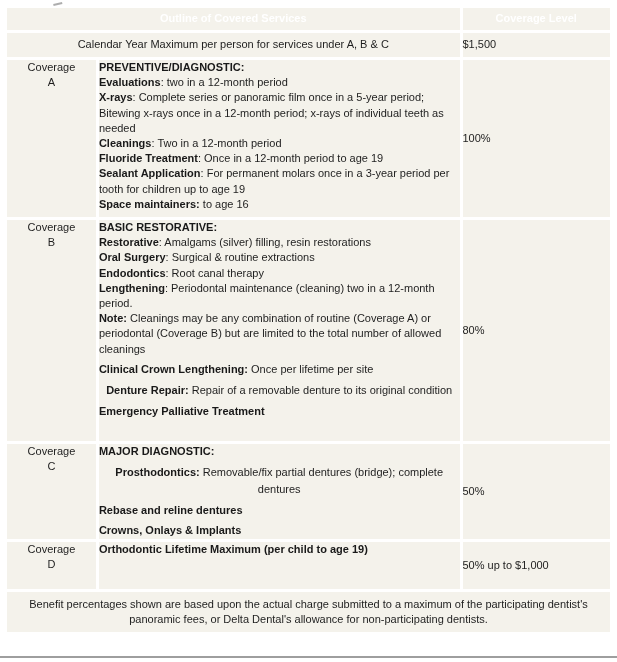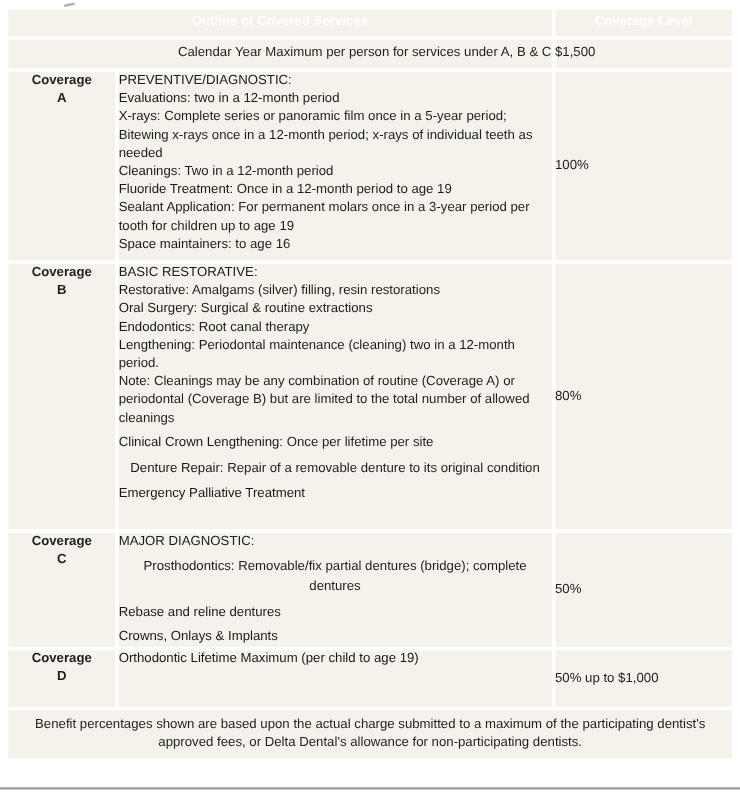--- a/index.html
+++ b/index.html
@@ -43,53 +43,53 @@
   th.head {
     background: #547b33;
     color: #ffffff;
     font-size: 12.5px;
     font-weight: 700;
     text-align: center;
     height: 22px;
     vertical-align: middle;
   }
   td.sum-label {
-    text-align: right;
+    text-align: center;
     vertical-align: middle;
     font-size: 11.5px;
   }
   td.sum-value, td.value-cell {
     text-align: left;
     vertical-align: middle;
     font-size: 11.5px;
   }
   tr.row-sum1 td { height: 24px; }
   tr.row-sum2 td { height: 21px; }
   tr.row-a td { height: 157px; }
   tr.row-b td { height: 221px; }
   tr.row-c td { height: 95px; }
   tr.row-d td { height: 47px; }
   td.label-cell {
     vertical-align: top;
     text-align: center;
-    font-weight: 700;
+    font-weight: 400;
     padding-top: 7px;
     font-size: 11.5px;
     line-height: 16px;
   }
   td.desc-cell {
     vertical-align: top;
     padding: 6px 4px 4px 8px;
   }
   td.desc-cell p.item {
     margin: 0;
   }
   td.desc-cell p.item.spaced { margin-top: 5px; }
   td.desc-cell p.item.loose { line-height: 17px; text-align: center; }
-  td.desc-cell b { font-weight: 400; color: #191919; }
+  td.desc-cell b { font-weight: 700; color: #191919; }
   td.footnote-cell {
     height: 40px;
     text-align: center;
     vertical-align: middle;
     font-size: 10.5px;
     line-height: 14px;
     padding: 4px 8px;
   }
   .bottom-line {
     position: absolute;
@@ -180,19 +180,19 @@
         <div>Coverage</div>
         <div>D</div>
       </td>
       <td class="desc-cell">
             <p class="item"><b>Orthodontic Lifetime Maximum (per child to age 19)</b></p>
           </td>
       <td class="value-cell">50% up to $1,000</td>
     </tr>
 
     <tr>
-      <td class="footnote-cell" colspan="3">Benefit percentages shown are based upon the actual charge submitted to a maximum of the participating dentist's approved fees, or Delta Dental's allowance for non-participating dentists.</td>
+      <td class="footnote-cell" colspan="3">Benefit percentages shown are based upon the actual charge submitted to a maximum of the participating dentist's panoramic fees, or Delta Dental's allowance for non-participating dentists.</td>
     </tr>
   </tbody>
     </table>
 
   <div class="bottom-line"></div>
 </div>
 
 </body></html>

